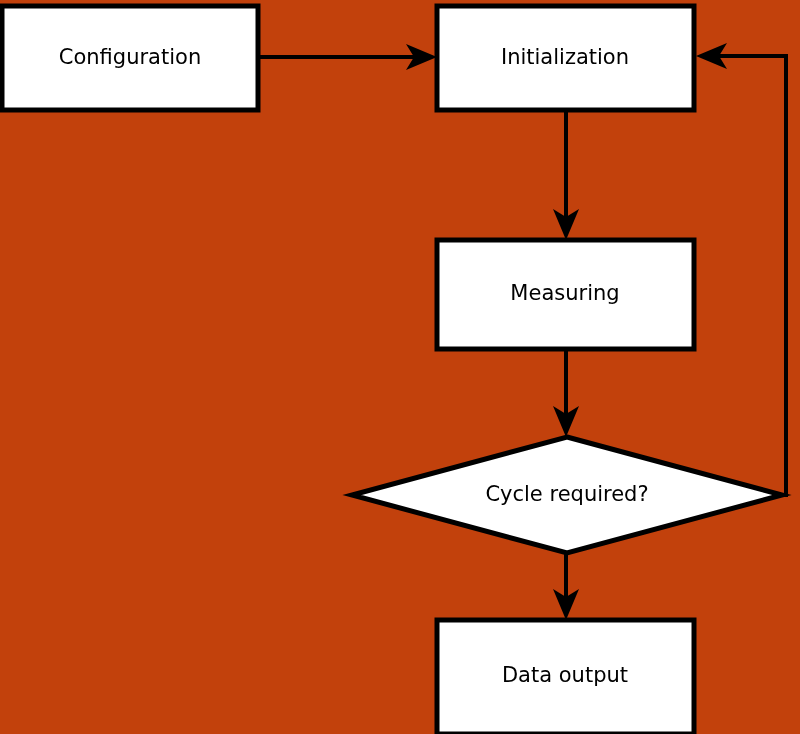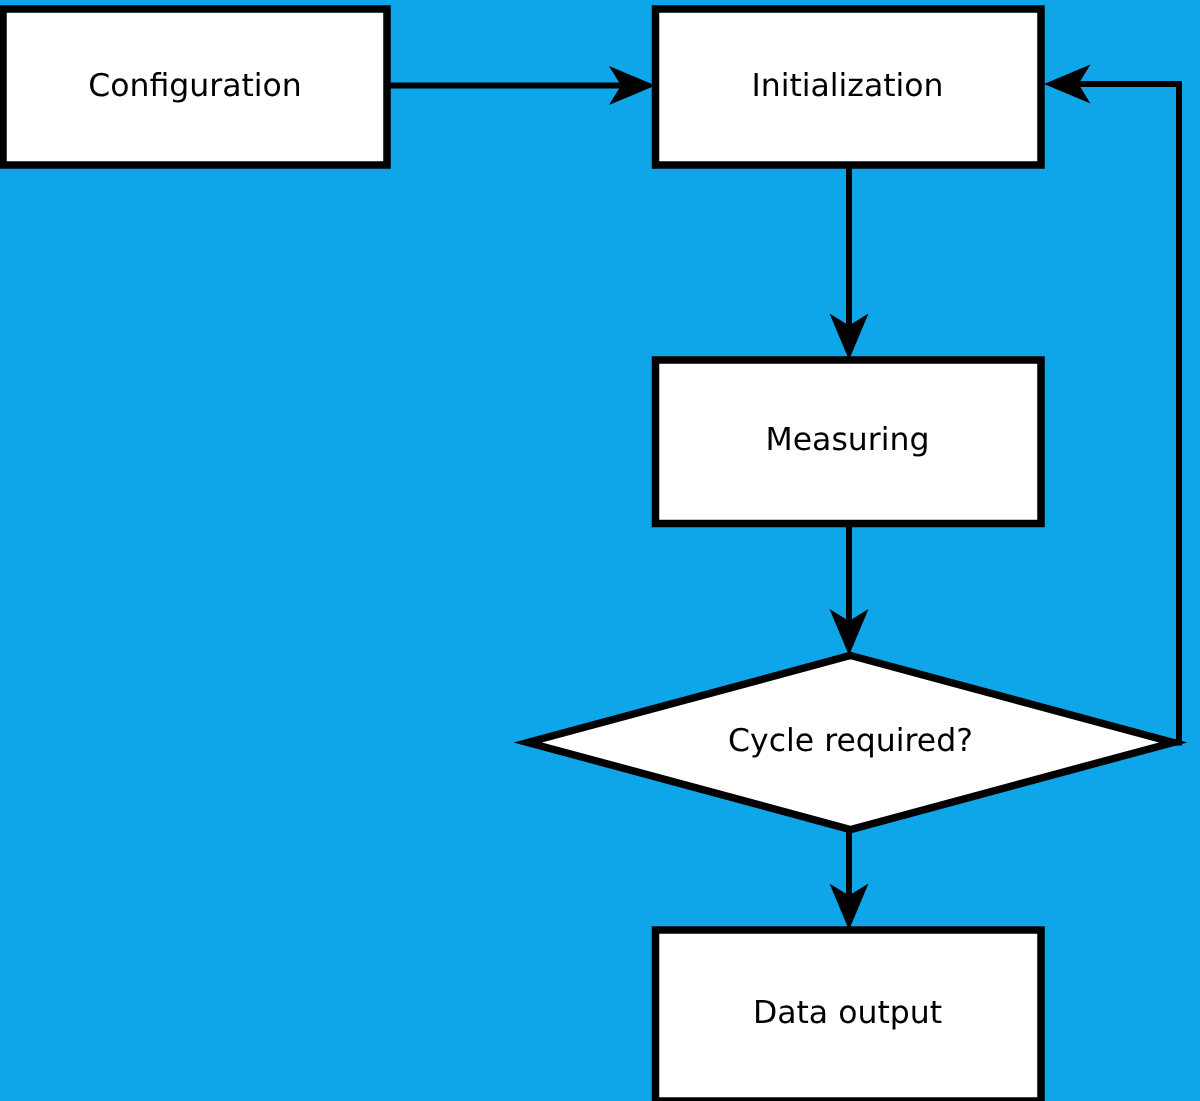--- a/index.html
+++ b/index.html
@@ -8,21 +8,21 @@
     padding: 0;
     background: #ffffff;
   }
   body {
     font-family: "DejaVu Sans", sans-serif;
   }
   #diagram-root {
     position: relative;
     width: 800px;
     height: 734px;
-    background: #0ea5e9;
+    background: #c2410c;
     overflow: hidden;
   }
   #flow-svg {
     position: absolute;
     left: 0;
     top: 0;
     width: 800px;
     height: 734px;
     display: block;
   }

